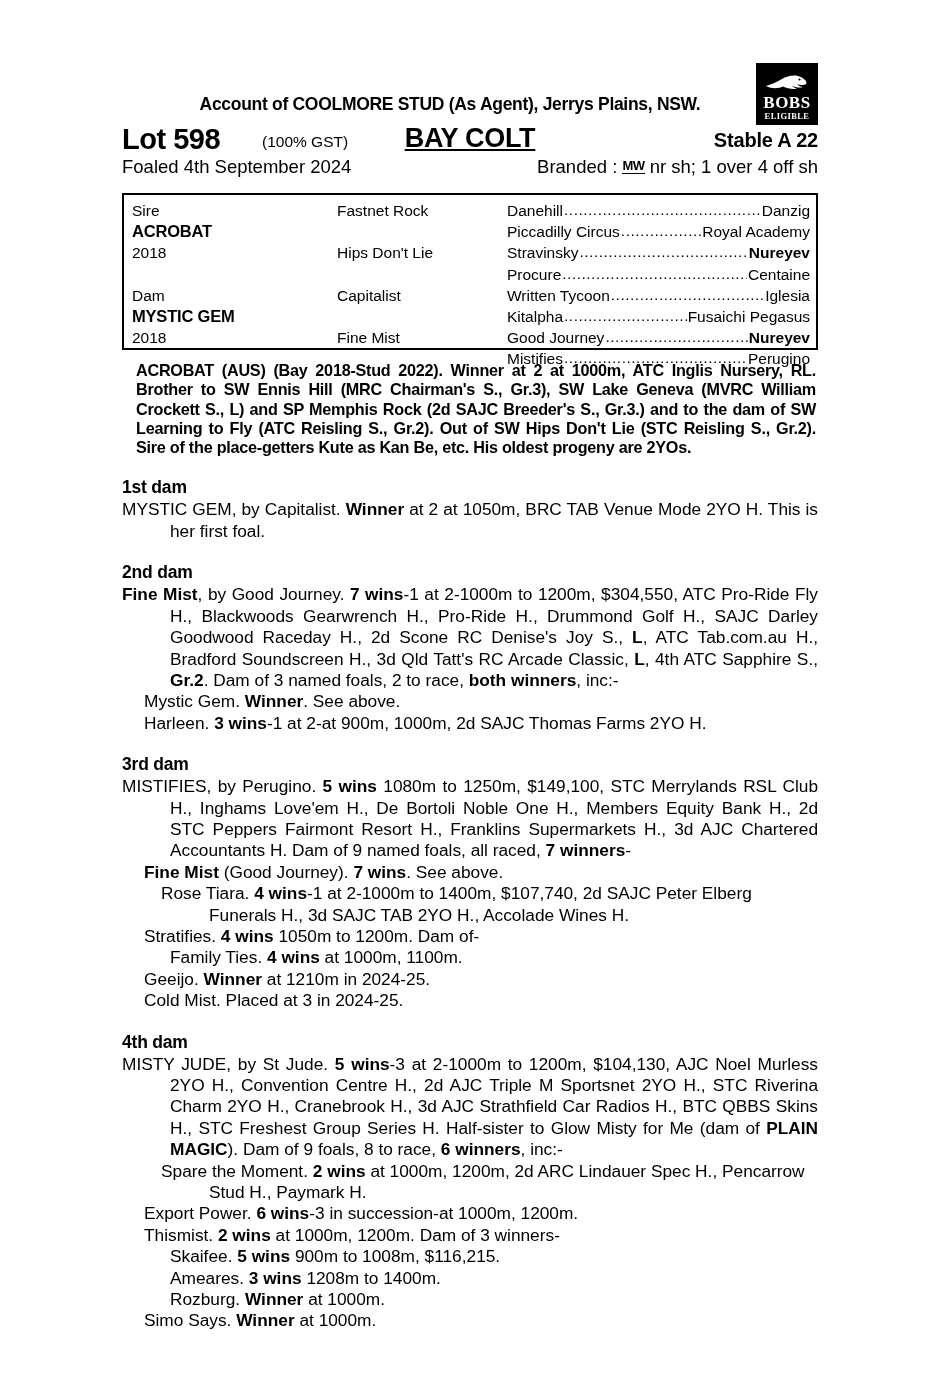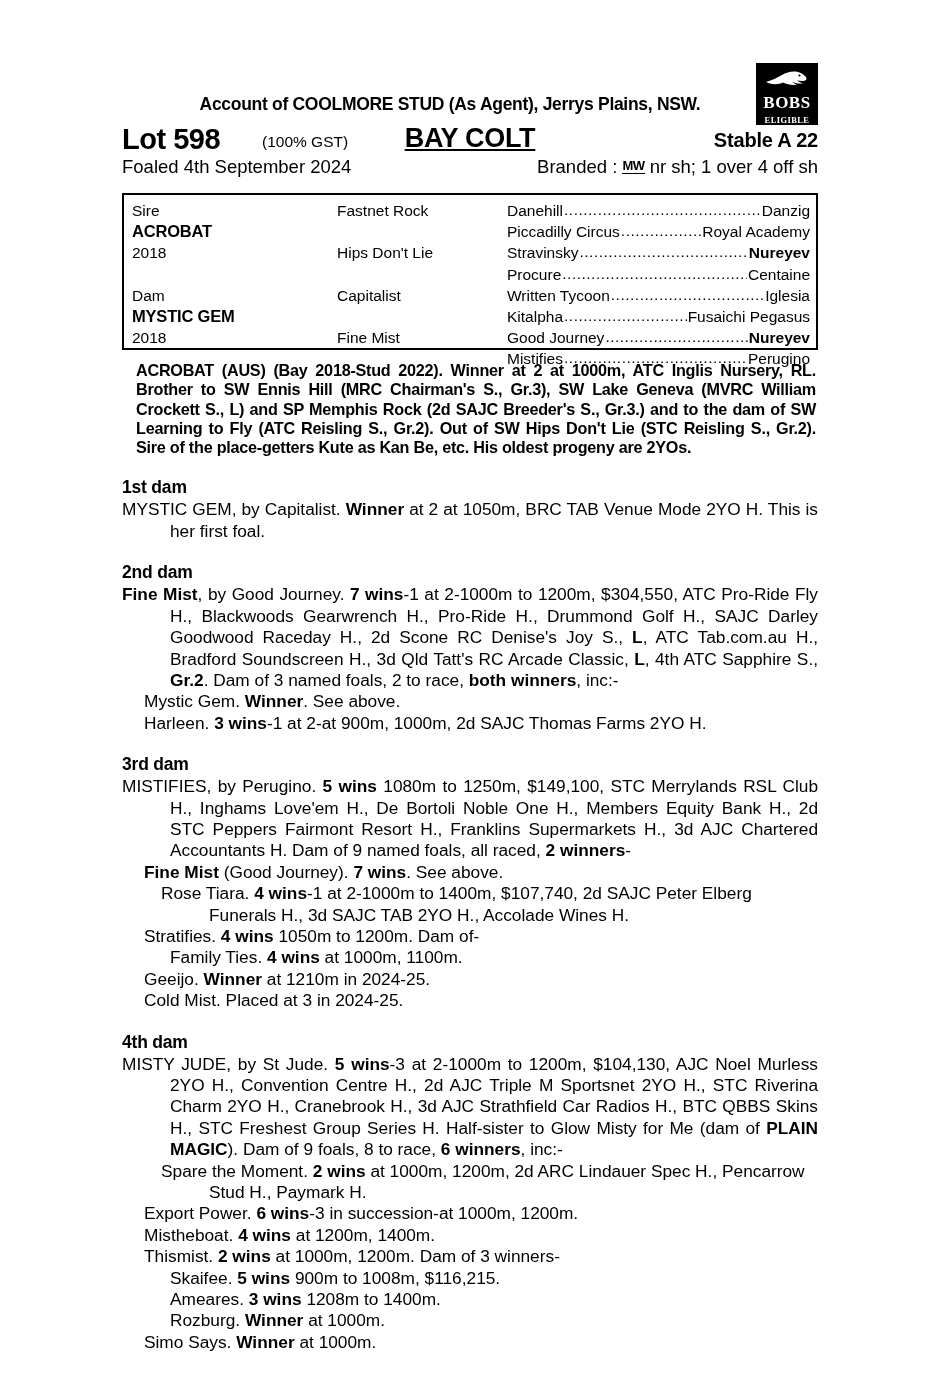--- a/index.html
+++ b/index.html
@@ -27,21 +27,21 @@
   .bobs-logo {
     position: absolute;
     top: 63px;
     left: 756px;
     width: 62px;
     height: 62px;
     background: #000000;
     display: flex;
     flex-direction: column;
     align-items: center;
-    justify-content: space-between;
+    justify-content: center;
   }
   .bobs-horse {
     margin-top: 6px;
     width: 46px;
     height: 20px;
   }
   .bobs-word {
     color: #ffffff;
     font-family: "Liberation Serif", serif;
     font-weight: bold;
@@ -346,32 +346,31 @@
   <div class="sire-desc">ACROBAT (AUS) (Bay 2018-Stud 2022). Winner at 2 at 1000m, ATC Inglis Nursery, RL. Brother to SW Ennis Hill (MRC Chairman's S., Gr.3), SW Lake Geneva (MVRC William Crockett S., L) and SP Memphis Rock (2d SAJC Breeder's S., Gr.3.) and to the dam of SW Learning to Fly (ATC Reisling S., Gr.2). Out of SW Hips Don't Lie (STC Reisling S., Gr.2). Sire of the place-getters Kute as Kan Be, etc. His oldest progeny are 2YOs.</div>
 
   <div id="dam-sections">
       <div class="dam-head">1st dam</div>
       <div class="entry">MYSTIC GEM, by Capitalist. <b>Winner</b> at 2 at 1050m, BRC TAB Venue Mode 2YO H. This is her first foal.</div>
       <div class="dam-head">2nd dam</div>
       <div class="entry"><b>Fine Mist</b>, by Good Journey. <b>7 wins</b>-1 at 2-1000m to 1200m, $304,550, ATC Pro-Ride Fly H., Blackwoods Gearwrench H., Pro-Ride H., Drummond Golf H., SAJC Darley Goodwood Raceday H., 2d Scone RC Denise's Joy S., <b>L</b>, ATC Tab.com.au H., Bradford Soundscreen H., 3d Qld Tatt's RC Arcade Classic, <b>L</b>, 4th ATC Sapphire S., <b>Gr.2</b>. Dam of 3 named foals, 2 to race, <b>both winners</b>, inc:-</div>
       <div class="entry lvl1 nojust">Mystic Gem. <b>Winner</b>. See above.</div>
       <div class="entry lvl1 nojust">Harleen. <b>3 wins</b>-1 at 2-at 900m, 1000m, 2d SAJC Thomas Farms 2YO H.</div>
       <div class="dam-head">3rd dam</div>
-      <div class="entry">MISTIFIES, by Perugino. <b>5 wins</b> 1080m to 1250m, $149,100, STC Merrylands RSL Club H., Inghams Love'em H., De Bortoli Noble One H., Members Equity Bank H., 2d STC Peppers Fairmont Resort H., Franklins Supermarkets H., 3d AJC Chartered Accountants H. Dam of 9 named foals, all raced, <b>2 winners</b>-</div>
+      <div class="entry">MISTIFIES, by Perugino. <b>5 wins</b> 1080m to 1250m, $149,100, STC Merrylands RSL Club H., Inghams Love'em H., De Bortoli Noble One H., Members Equity Bank H., 2d STC Peppers Fairmont Resort H., Franklins Supermarkets H., 3d AJC Chartered Accountants H. Dam of 9 named foals, all raced, <b>7 winners</b>-</div>
       <div class="entry lvl1 nojust"><b>Fine Mist</b> (Good Journey). <b>7 wins</b>. See above.</div>
       <div class="entry lvl1 wrap nojust">Rose Tiara. <b>4 wins</b>-1 at 2-1000m to 1400m, $107,740, 2d SAJC Peter Elberg Funerals H., 3d SAJC TAB 2YO H., Accolade Wines H.</div>
       <div class="entry lvl1 nojust">Stratifies. <b>4 wins</b> 1050m to 1200m. Dam of-</div>
       <div class="entry lvl2 nojust">Family Ties. <b>4 wins</b> at 1000m, 1100m.</div>
       <div class="entry lvl1 nojust">Geeijo. <b>Winner</b> at 1210m in 2024-25.</div>
       <div class="entry lvl1 nojust">Cold Mist. Placed at 3 in 2024-25.</div>
       <div class="dam-head">4th dam</div>
       <div class="entry">MISTY JUDE, by St Jude. <b>5 wins</b>-3 at 2-1000m to 1200m, $104,130, AJC Noel Murless 2YO H., Convention Centre H., 2d AJC Triple M Sportsnet 2YO H., STC Riverina Charm 2YO H., Cranebrook H., 3d AJC Strathfield Car Radios H., BTC QBBS Skins H., STC Freshest Group Series H. Half-sister to Glow Misty for Me (dam of <b>PLAIN MAGIC</b>). Dam of 9 foals, 8 to race, <b>6 winners</b>, inc:-</div>
       <div class="entry lvl1 wrap nojust">Spare the Moment. <b>2 wins</b> at 1000m, 1200m, 2d ARC Lindauer Spec H., Pencarrow Stud H., Paymark H.</div>
       <div class="entry lvl1 nojust">Export Power. <b>6 wins</b>-3 in succession-at 1000m, 1200m.</div>
-      <div class="entry lvl1 nojust">Mistheboat. <b>4 wins</b> at 1200m, 1400m.</div>
       <div class="entry lvl1 nojust">Thismist. <b>2 wins</b> at 1000m, 1200m. Dam of 3 winners-</div>
       <div class="entry lvl2 nojust">Skaifee. <b>5 wins</b> 900m to 1008m, $116,215.</div>
       <div class="entry lvl2 nojust">Ameares. <b>3 wins</b> 1208m to 1400m.</div>
       <div class="entry lvl2 nojust">Rozburg. <b>Winner</b> at 1000m.</div>
       <div class="entry lvl1 nojust">Simo Says. <b>Winner</b> at 1000m.</div>
     </div>
 
 </div>
 
 </body></html>

